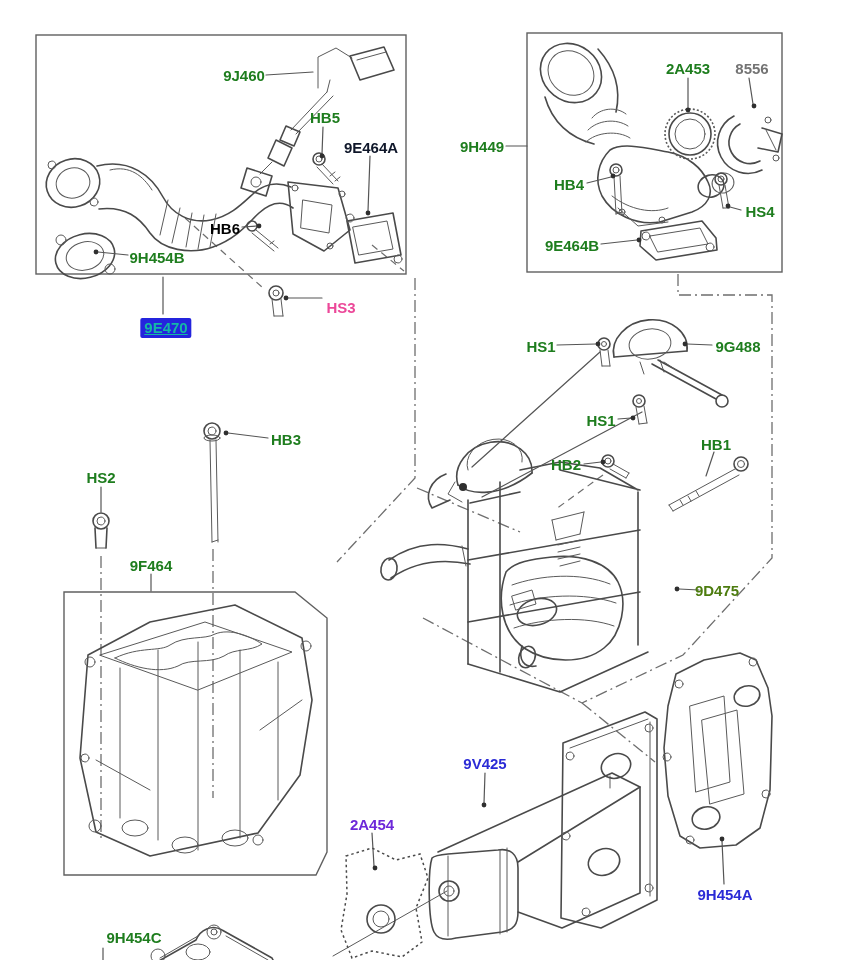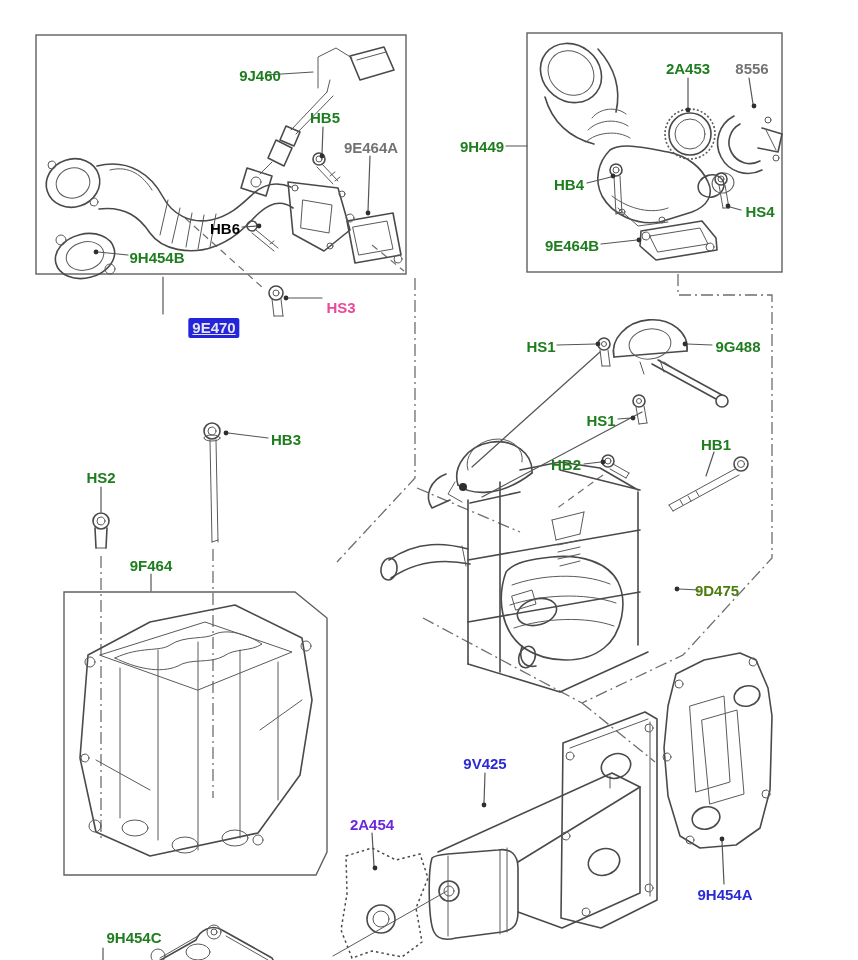--- a/index.html
+++ b/index.html
@@ -325,26 +325,26 @@
         <circle class="dot" cx="484" cy="805" r="2.4"></circle>
     <path class="lead" d="M372,833 L374,866"></path>
         <circle class="dot" cx="375" cy="868" r="2.4"></circle>
     <path class="lead" d="M724,884 L722,841"></path>
         <circle class="dot" cx="722" cy="839" r="2.4"></circle>
     <path class="lead" d="M103,948 V960"></path>
   </g>
 </svg>
 
 <div id="labels-layer">
-      <div class="plabel green" style="left: 244px; top: 75px; color: rgb(30, 125, 30); margin-left: 16px;">9J460</div>
+      <div class="plabel green" style="left: 244px; top: 75px; color: rgb(30, 125, 30);">9J460</div>
       <div class="plabel green" style="left: 325px; top: 117px; color: rgb(30, 125, 30);">HB5</div>
-      <div class="plabel green" style="left: 371px; top: 147px; color: #737373;">9E464A</div>
+      <div class="plabel green" style="left: 371px; top: 147px; color: #0f172a;">9E464A</div>
       <div class="plabel green" style="left: 225px; top: 228px; color: #000000;">HB6</div>
       <div class="plabel green" style="left: 157px; top: 257px; color: rgb(30, 125, 30); text-align: center;">9H454B</div>
-      <div class="plabel selected" style="left: 166px; top: 328px; color: #e5e5e5; background: rgb(36, 36, 221); margin-left: 48px;">9E470</div>
+      <div class="plabel selected" style="left: 166px; top: 328px; color: #14b8a6; background: rgb(36, 36, 221);">9E470</div>
       <div class="plabel green" style="left: 341px; top: 307px; color: #ec4899;">HS3</div>
       <div class="plabel green" style="left: 482px; top: 146px; color: rgb(30, 125, 30);">9H449</div>
       <div class="plabel green" style="left: 688px; top: 68px; color: rgb(30, 125, 30);">2A453</div>
       <div class="plabel green" style="left: 752px; top: 68px; color: #737373;">8556</div>
       <div class="plabel green" style="left: 569px; top: 184px; color: rgb(30, 125, 30);">HB4</div>
       <div class="plabel green" style="left: 760px; top: 211px; color: rgb(30, 125, 30);">HS4</div>
       <div class="plabel green" style="left: 572px; top: 245px; color: rgb(30, 125, 30);">9E464B</div>
       <div class="plabel green" style="left: 541px; top: 346px; color: rgb(30, 125, 30);">HS1</div>
       <div class="plabel green" style="left: 738px; top: 346px; color: rgb(30, 125, 30);">9G488</div>
       <div class="plabel green" style="left: 601px; top: 420px; color: rgb(30, 125, 30);">HS1</div>

